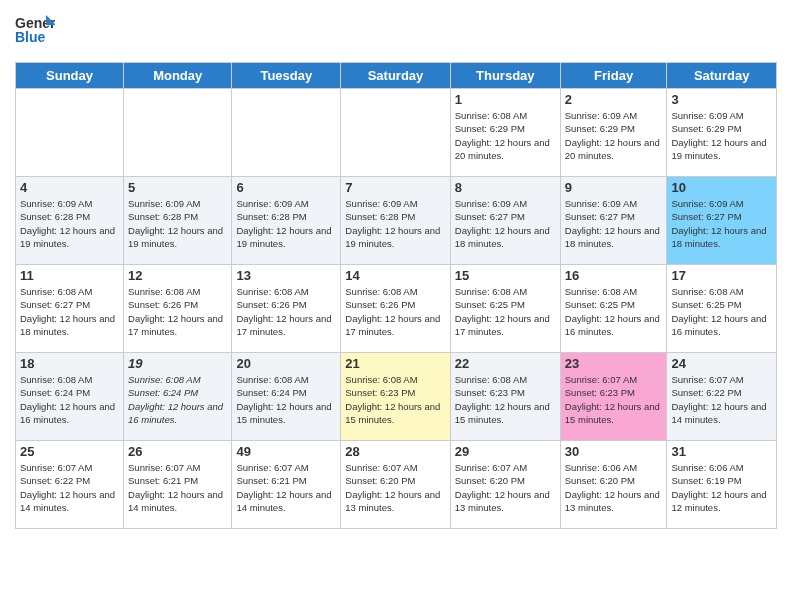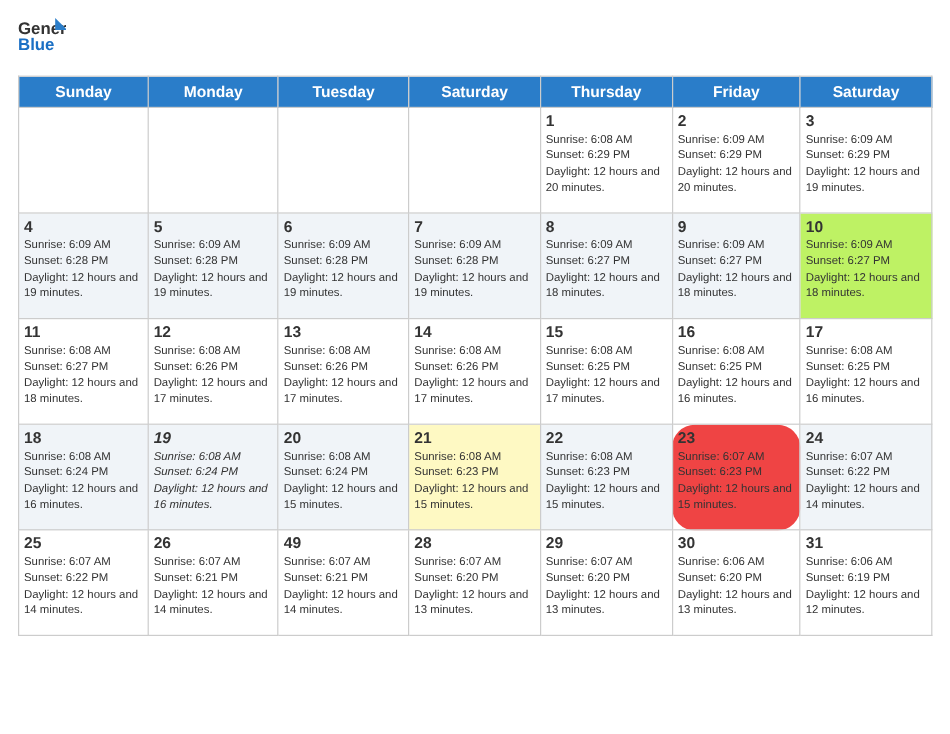--- a/index.html
+++ b/index.html
@@ -147,21 +147,21 @@
             <div class="day-info" style="white-space: pre-line;">Sunrise: 6:09 AM
 Sunset: 6:27 PM
 Daylight: 12 hours and 18 minutes.</div>
           </td>
           <td style="background: rgb(240, 244, 248);">
             <span class="day-number">9</span>
             <div class="day-info" style="white-space: pre-line;">Sunrise: 6:09 AM
 Sunset: 6:27 PM
 Daylight: 12 hours and 18 minutes.</div>
           </td>
-          <td style="background: #bef264;">
+          <td style="background: #7dd3fc;">
             <span class="day-number">10</span>
             <div class="day-info" style="white-space: pre-line;">Sunrise: 6:09 AM
 Sunset: 6:27 PM
 Daylight: 12 hours and 18 minutes.</div>
           </td>
         </tr>
         <tr>
           <td>
             <span class="day-number">11</span>
             <div class="day-info" style="white-space: pre-line;">Sunrise: 6:08 AM
@@ -229,21 +229,21 @@
             <div class="day-info" style="white-space: pre-line;">Sunrise: 6:08 AM
 Sunset: 6:23 PM
 Daylight: 12 hours and 15 minutes.</div>
           </td>
           <td style="background: rgb(240, 244, 248);">
             <span class="day-number">22</span>
             <div class="day-info" style="white-space: pre-line;">Sunrise: 6:08 AM
 Sunset: 6:23 PM
 Daylight: 12 hours and 15 minutes.</div>
           </td>
-          <td style="background: #ef4444; border-radius: 19px;">
+          <td style="background: #f9a8d4;">
             <span class="day-number">23</span>
             <div class="day-info" style="white-space: pre-line;">Sunrise: 6:07 AM
 Sunset: 6:23 PM
 Daylight: 12 hours and 15 minutes.</div>
           </td>
           <td style="background: rgb(240, 244, 248);">
             <span class="day-number">24</span>
             <div class="day-info" style="white-space: pre-line;">Sunrise: 6:07 AM
 Sunset: 6:22 PM
 Daylight: 12 hours and 14 minutes.</div>

